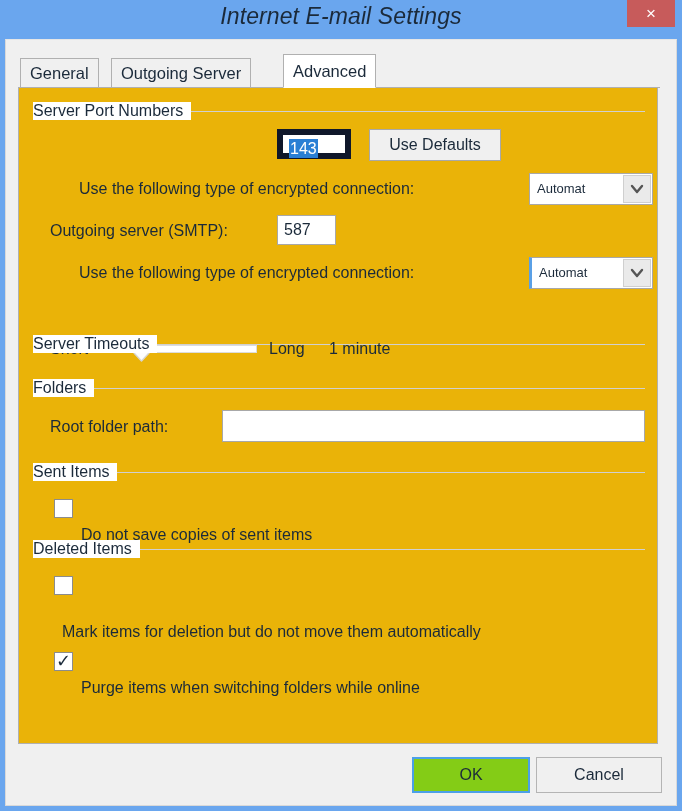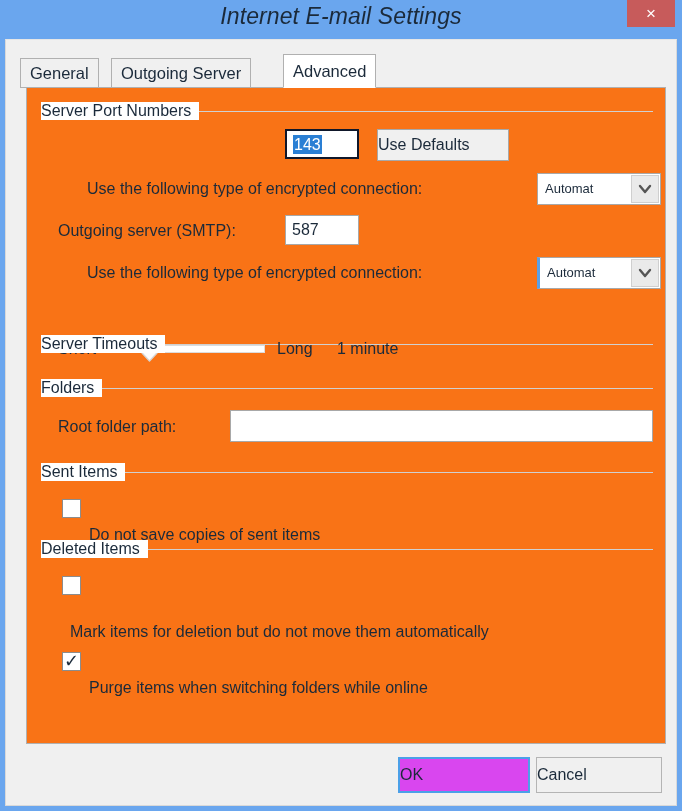--- a/index.html
+++ b/index.html
@@ -94,23 +94,23 @@
 
   .tabstrip-filler {
     position: absolute;
     left: 0; top: 29px;
     width: 640px; height: 1px;
     background: #b0b0b0;
   }
 
   .tabpanel {
     position: absolute;
-    left: 20px; top: 47px;
+    left: 12px; top: 47px;
     width: 640px; height: 657px;
-    background: #f97316;
+    background: #eab308;
     border: 1px solid #b0b0b0;
   }
 
   
   .group {
     position: absolute;
     left: 14px;
     width: 612px;
   }
   .group-title-row {
@@ -144,34 +144,34 @@
   
   .textbox {
     background: #ffffff;
     border: 1px solid #a8a8a8;
     font-size: 16px;
     color: #1b2a3a;
     padding: 0 6px;
     line-height: 28px;
     height: 30px;
   }
-  .textbox.focused { border: 2px solid #0f172a; }
+  .textbox.focused { border: 6px solid #0f172a; }
   .sel {
     background: #2a7fd4;
     color: #ffffff;
     padding: 1px 1px;
   }
 
   
   .pushbutton {
     background: #f0f0f0;
     border: 1px solid #a8a8a8;
     font-size: 16px;
     color: #1b2a3a;
-    text-align: left;
+    text-align: center;
     cursor: pointer;
     user-select: none;
   }
 
   
   .combo {
     position: relative;
     background: #ffffff;
     border: 1px solid #a8a8a8;
     height: 32px;
@@ -258,24 +258,24 @@
 
   
   .footer {
     position: absolute;
     left: 0; bottom: 0;
     width: 670px; height: 62px;
   }
   .btn-ok {
     position: absolute;
     right: 146px; top: 14px;
-    width: 132px; height: 36px;
+    width: 118px; height: 36px;
     line-height: 32px;
     border: 2px solid #4ba0e8;
-    background: #d946ef;
+    background: #84cc16;
   }
   .btn-cancel {
     position: absolute;
     right: 14px; top: 14px;
     width: 126px; height: 36px;
     line-height: 34px;
     border: 1px solid #b4b4b4;
     background: #f0f0f0;
   }
 </style>
@@ -320,21 +320,21 @@
         <span class="combo-arrow">
           <svg width="14" height="10" viewBox="0 0 14 10">
               <path d="M2 2 L7 8 L12 2" fill="none" stroke="#555" stroke-width="2.4" stroke-linecap="round" stroke-linejoin="round"></path>
             </svg>
         </span>
       </div>
 
       <div class="row" style="left:31px; top:134px;">
         <span class="lbl">Outgoing server (SMTP):</span>
       </div>
-      <div class="textbox" style="position:absolute; left:258px; top:127px; width:74px;">
+      <div class="textbox" style="position:absolute; left:258px; top:127px; width:59px;">
         <span>587</span>
       </div>
 
       <div class="row" style="left:60px; top:176px;">
         <span class="lbl">Use the following type of encrypted connection:</span>
       </div>
       <div class="combo focused" style="position:absolute; left:510px; top:169px;">
         <span class="combo-text">Automat</span>
         <span class="combo-arrow">
           <svg width="14" height="10" viewBox="0 0 14 10">

